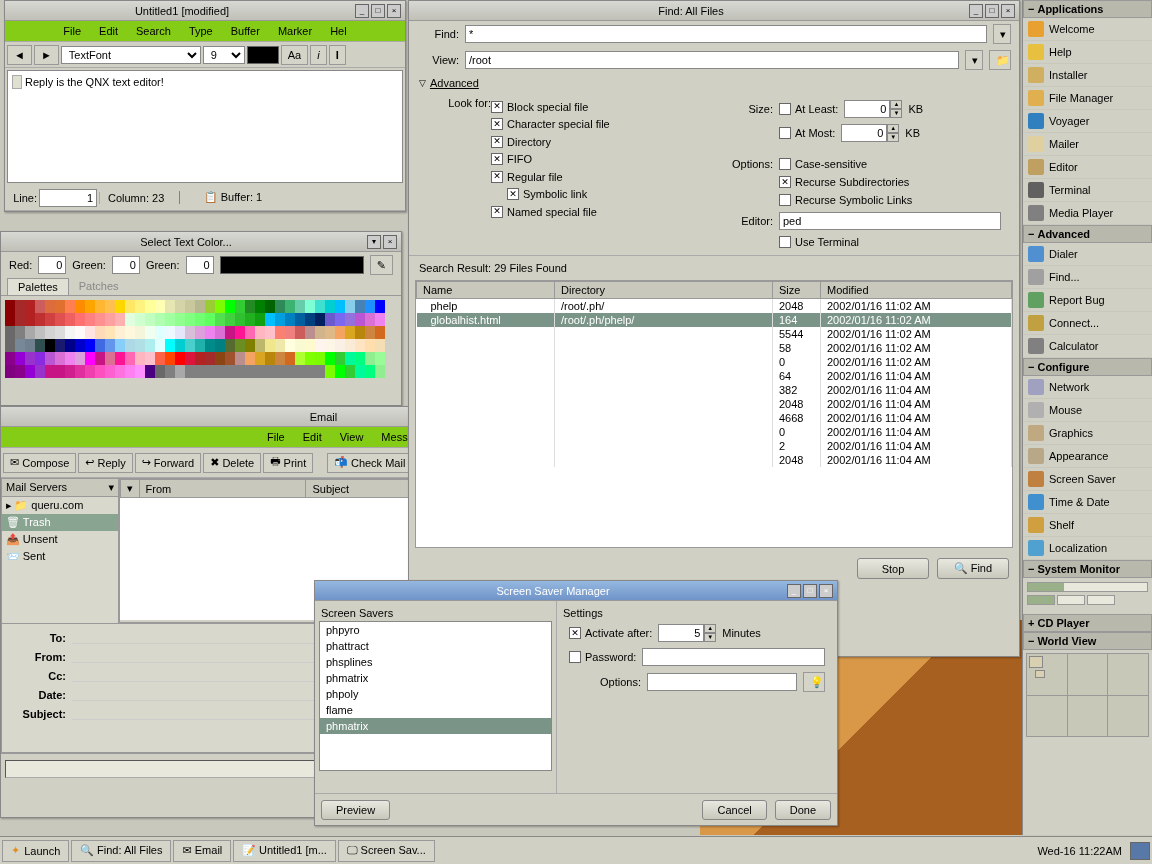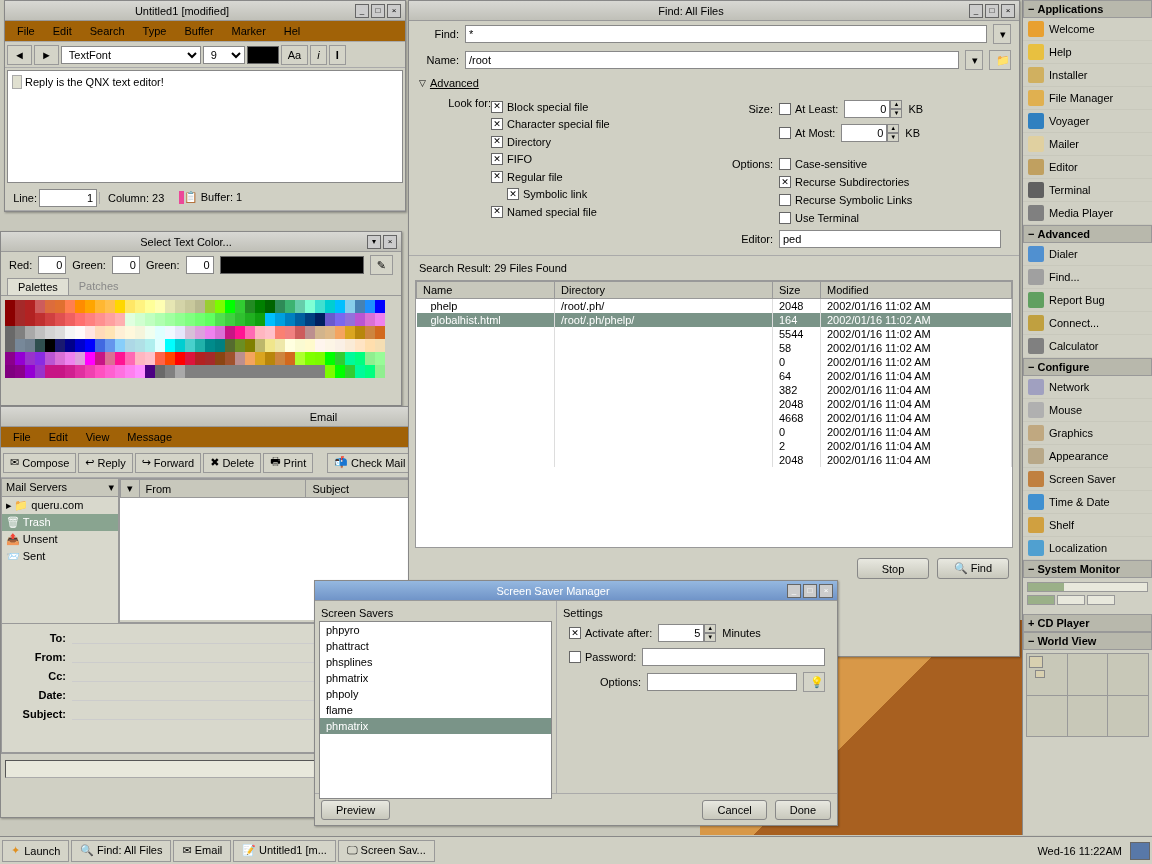--- a/index.html
+++ b/index.html
@@ -5,21 +5,21 @@
 * { box-sizing: border-box; margin: 0; padding: 0; font-family: sans-serif; font-size: 11px; }
 body { background: #c8c8bc; width: 1152px; height: 864px; position: relative; overflow: hidden; }
 
 .window { position: absolute; background: #d0d0c4; border: 1px solid #888; box-shadow: 1px 1px 2px rgba(0,0,0,0.3); }
 .titlebar { background: linear-gradient(#d8d8d4, #c0c0b8); border-bottom: 1px solid #999; height: 20px; display: flex; align-items: center; padding: 0 4px; }
 .titlebar.active { background: linear-gradient(#95b8e0, #7094c8); color: #fff; }
 .titlebar-text { flex: 1; text-align: center; font-size: 11px; }
 .titlebar-btns { display: flex; gap: 2px; }
 .tbtn { width: 14px; height: 14px; border: 1px solid #666; background: #ccc; font-size: 8px; line-height: 12px; text-align: center; }
 
-.menubar { display: flex; background: #a16207; border-bottom: 1px solid #aaa; padding: 2px 4px; gap: 2px; }
+.menubar { display: flex; background: #84cc16; border-bottom: 1px solid #aaa; padding: 2px 4px; gap: 2px; justify-content: center; }
 .menubar span { padding: 2px 8px; }
 
 .toolbar { display: flex; background: #d0d0c4; border-bottom: 1px solid #aaa; padding: 2px; gap: 2px; align-items: center; height: 26px; }
 .tbutton { border: 1px solid #999; background: #d4d4c8; padding: 2px 6px; height: 20px; display: inline-flex; align-items: center; gap: 3px; }
 
 input[type=text], select { border: 1px solid #888; background: #fff; padding: 1px 3px; height: 18px; font-size: 11px; }
 .field-row { display: flex; align-items: center; gap: 6px; padding: 3px 8px; }
 .label-r { text-align: right; display: inline-block; }
 
 .chk { display: inline-flex; align-items: center; gap: 4px; }
@@ -102,21 +102,21 @@
       </div>
   </div>
   <div class="textarea-ed">
     <span style="background:#e0e0d0; border:1px solid #aaa; display:inline-block; width:10px;">&nbsp;</span>
     <span>Reply is the QNX text editor!</span>
   </div>
   <div class="toolbar">
     <span class="label-r" style="width:30px">Line:</span>
     <input type="text" style="width: 58px; text-align: right;" value="1">
     <span style="border-left:1px solid #aaa;padding-left:8px;width:78px">Column: 23</span>
-    <span style="border-left:5px solid #ec4899;padding-left:0">📋 <span>Buffer: 1</span></span>
+    <span style="border-left:1px solid #ec4899;padding-left:24px">📋 <span>Buffer: 1</span></span>
   </div>
 </div>
 
 <div class="window" style="left:0px; top:231px; width:402px; height:175px;">
   <div class="titlebar">
       <span class="titlebar-text">Select Text Color...</span>
     <div class="titlebar-btns">
         <div class="tbtn">▾</div>
         <div class="tbtn">×</div>
       </div>
@@ -462,21 +462,21 @@
         <div class="tbtn">□</div>
         <div class="tbtn">×</div>
       </div>
   </div>
   <div class="field-row">
       <span class="label-r" style="width:42px">Find:</span>
     <input type="text" style="flex: 1 1 0%;" value="*">
     <div class="tbutton" style="width:18px">▾</div>
   </div>
   <div class="field-row">
-      <span class="label-r" style="width:42px">Name:</span>
+      <span class="label-r" style="width:42px">View:</span>
     <input type="text" style="flex: 1 1 0%;" value="/root">
     <div class="tbutton" style="width:18px">▾</div>
     <div class="tbutton" style="width:22px">📁</div>
   </div>
   <div style="padding:4px 10px;display:flex;align-items:center;gap:4px">
       <span style="font-size:9px">▽</span>
       <span style="text-decoration:underline">Advanced</span>
     </div>
   <div style="display:flex;padding:4px 10px">
     <div style="width:300px">
@@ -561,29 +561,29 @@
           </label>
         </div>
       <div class="field-row">
           <span style="width:46px"></span>
         <label class="chk">
             <span class="chkbox"></span>
             <span>Recurse Symbolic Links</span>
           </label>
         </div>
       <div class="field-row">
+          <span class="label-r" style="width:46px">Editor:</span>
+        <input type="text" style="flex: 1 1 0%;" value="ped">
+        </div>
+      <div class="field-row">
           <span style="width:46px"></span>
         <label class="chk">
             <span class="chkbox"></span>
             <span>Use Terminal</span>
           </label>
-        </div>
-      <div class="field-row">
-          <span class="label-r" style="width:46px">Editor:</span>
-        <input type="text" style="flex: 1 1 0%;" value="ped">
         </div>
     </div>
   </div>
   <div style="border-top:1px solid #aaa;padding:6px 10px">Search Result: 29 Files Found</div>
   <div style="border:1px solid #999;margin:0 6px;height:268px;background:#fff;overflow:hidden">
     <table>
       <thead>
           <tr>
         <th style="width:138px">Name</th>
         <th style="width:218px">Directory</th>
@@ -678,21 +678,21 @@
       <span class="titlebar-text">Screen Saver Manager</span>
     <div class="titlebar-btns">
         <div class="tbtn">_</div>
         <div class="tbtn">□</div>
         <div class="tbtn">×</div>
       </div>
   </div>
   <div style="display:flex;height:192px">
     <div style="width:256px;border-right:1px solid #aaa;padding:4px">
       <div style="padding:2px">Screen Savers</div>
-      <div class="listbox" id="ss-list" style="height:178px">
+      <div class="listbox" id="ss-list" style="height:150px">
           <div>phpyro</div>
           <div>phattract</div>
           <div>phsplines</div>
           <div>phmatrix</div>
           <div>phpoly</div>
           <div>flame</div>
           <div class="sel">phmatrix</div>
         </div>
     </div>
     <div style="flex:1;padding:4px">

